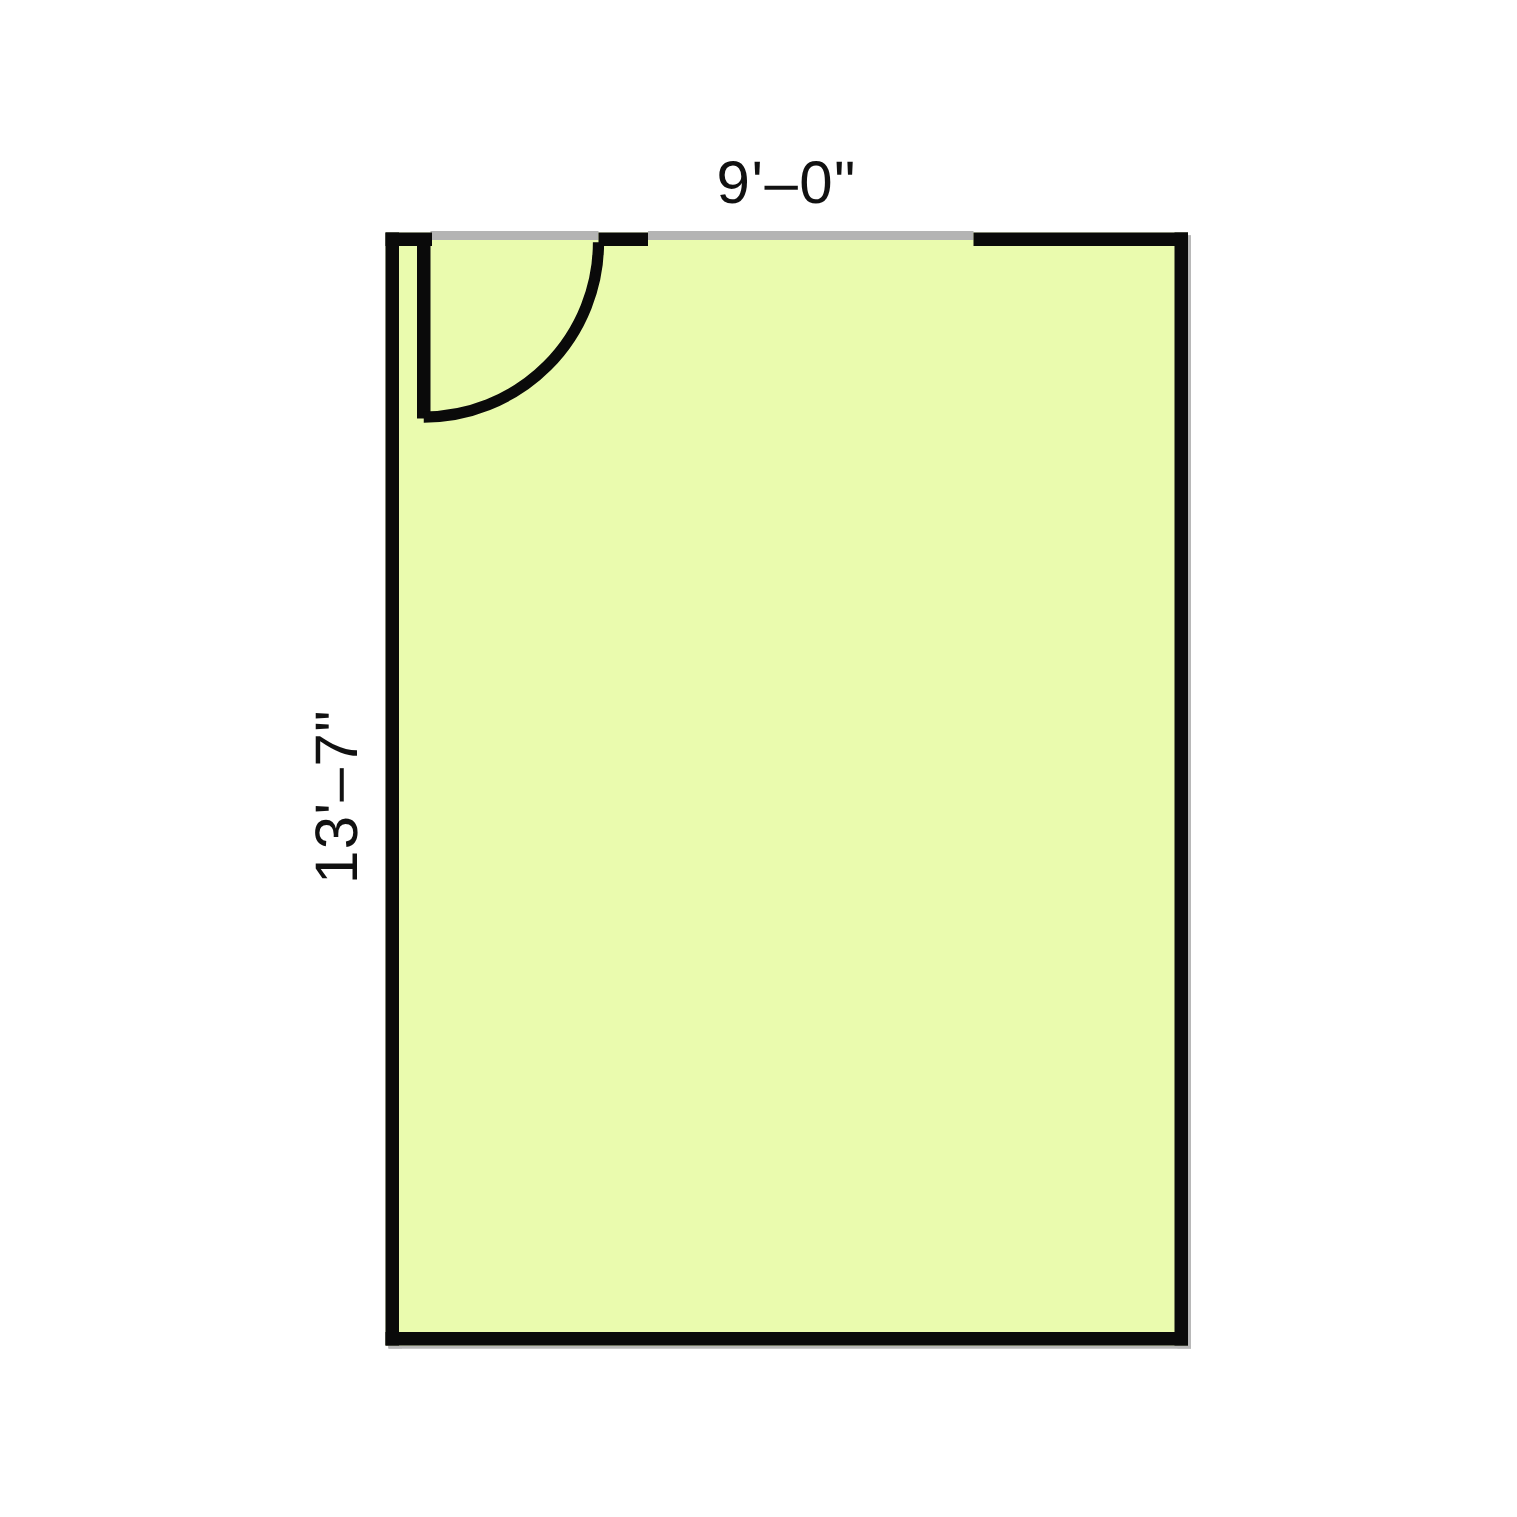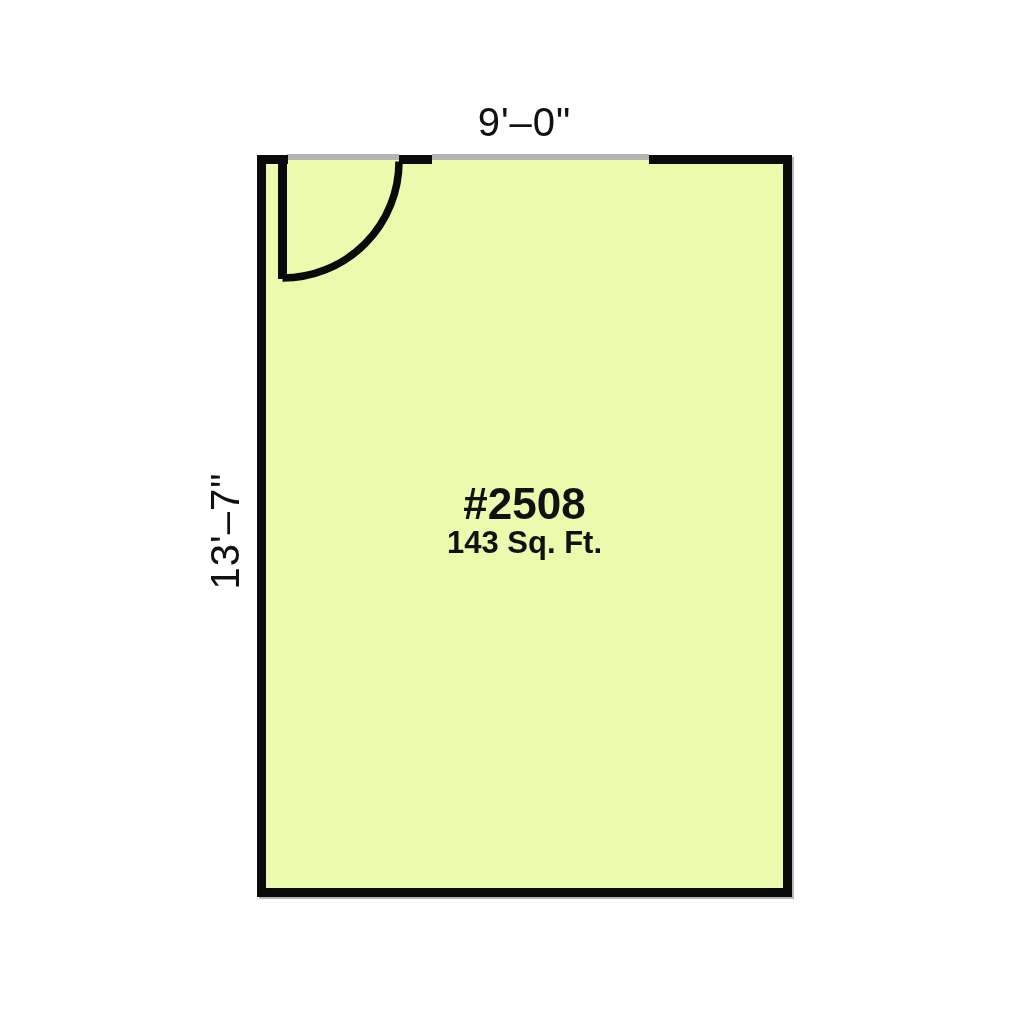--- a/index.html
+++ b/index.html
@@ -93,18 +93,14 @@
     <g stroke="#0a0a0a" fill="none">
       <line x1="282.5" y1="157" x2="282.5" y2="279" stroke-width="9"></line>
       <path d="M 282.5 278 A 116.5 116.5 0 0 0 399 161.5" stroke-width="7.5"></path>
     </g>
   </svg>
 
   <div class="label dim-top">9'–0"</div>
 
   <div class="label dim-left">13'–7"</div>
 
-  <div class="label room-label">
-    <div class="unit-number">#2508</div>
-    <div class="area-text">143 Sq. Ft.</div>
-  </div>
 
 </div>
 
 </body></html>

